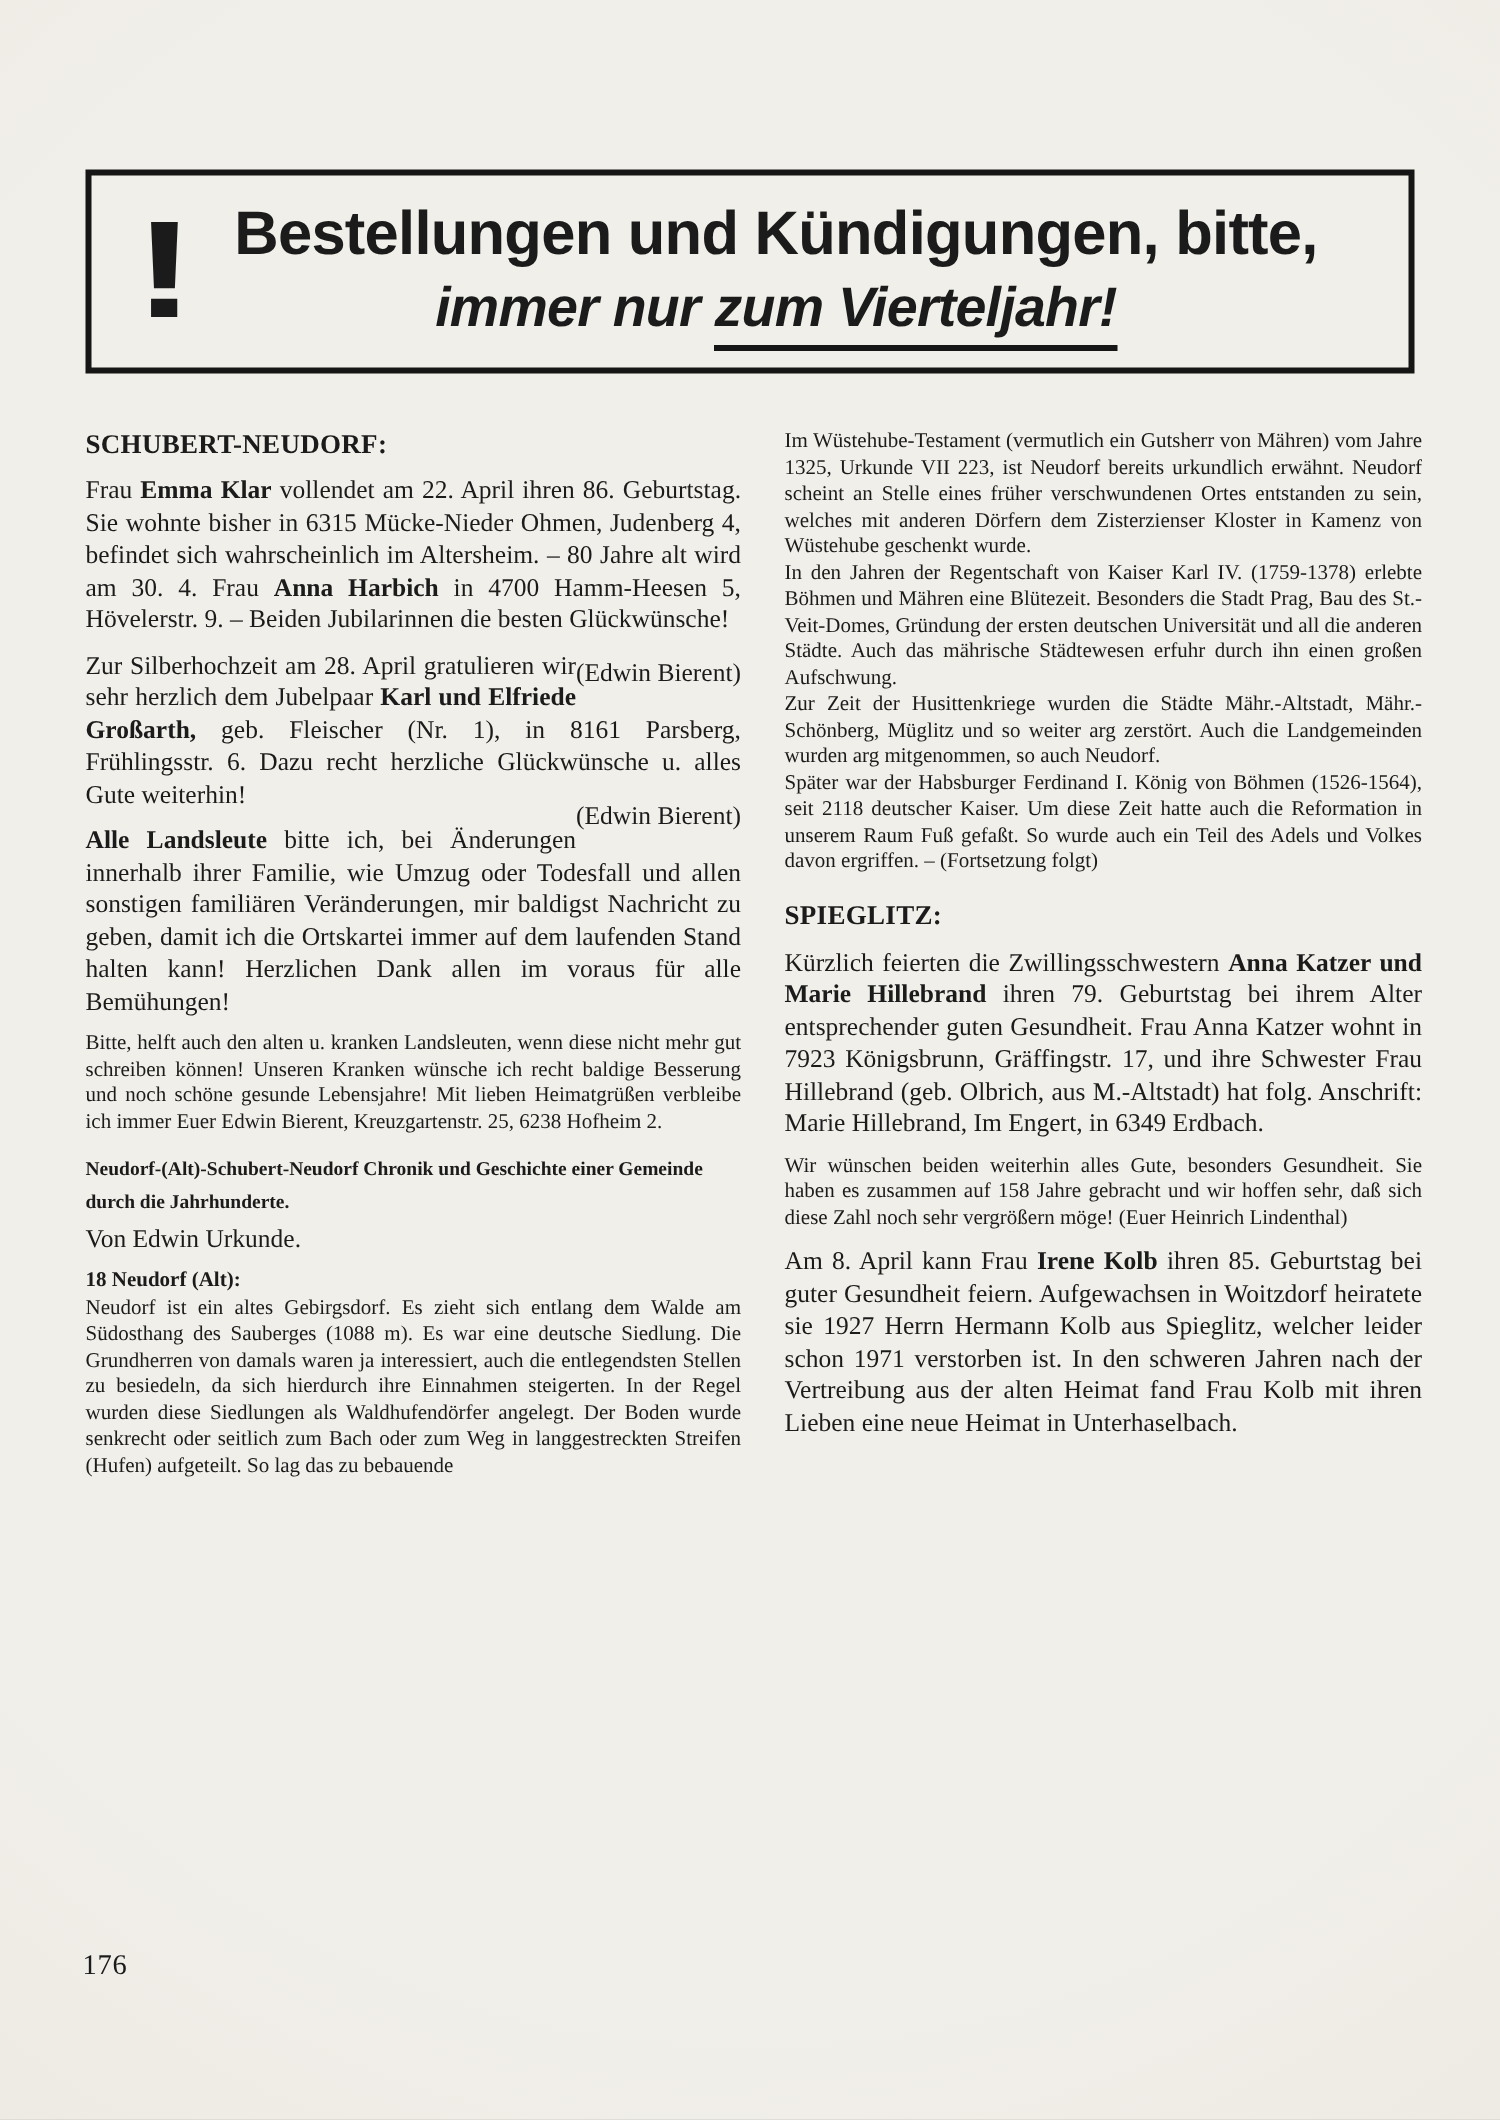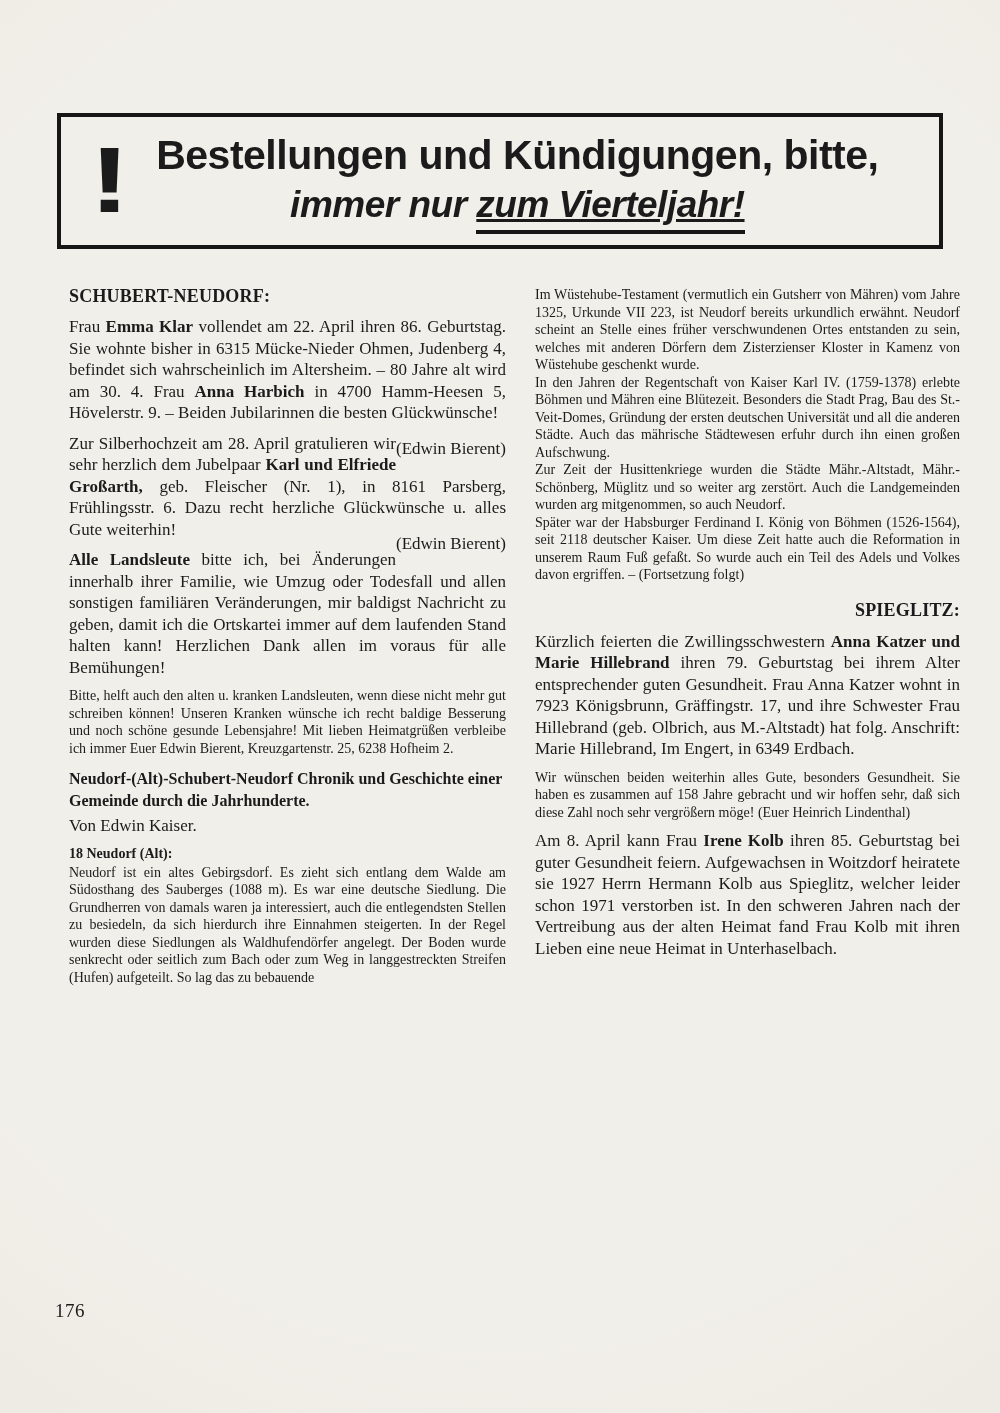--- a/index.html
+++ b/index.html
@@ -29,25 +29,25 @@
     transform:scaleX(1.35); transform-origin:left center;
     margin:0 2px 0 14px; padding-top:4px;
   }
   .notice-lines {
     flex:1; text-align:center;
     font-family:"Liberation Sans","DejaVu Sans",sans-serif;
     font-weight:bold;
   }
   .notice-line1 { font-size:41px; letter-spacing:-0.5px; white-space:nowrap; }
   .notice-line2 { font-size:37px; font-style:italic; margin-top:5px; letter-spacing:-0.5px; }
-  .u-thick { border-bottom:4px solid #161616; padding-bottom:5px;text-decoration:underline; }
+  .u-thick { border-bottom:4px solid #161616; padding-bottom:5px; }
 
   
   .columns {
-    position:absolute; left:69px; top:286px; width:891px;
+    position:absolute; left:57px; top:286px; width:891px;
     display:flex; gap:29px;
   }
   .col { box-sizing:border-box; }
   .col-left  { width:437px; }
   .col-right { width:425px; }
 
   .section-heading {
     font-size:18px; font-weight:bold; margin:0 0 9px 0; letter-spacing:0.2px;
   }
   p { margin:0; }
@@ -59,28 +59,28 @@
   }
   .small {
     font-size:14px; line-height:17.5px;
     text-align:justify;
     hyphens:auto; -webkit-hyphens:auto;
   }
   .b   { font-weight:bold; }
   .sig { float:right;margin-top:14px; }
 
   .chronik-title {
-    font-size:16px; line-height:22px; font-weight:bold;
+    font-size:13px; line-height:22px; font-weight:bold;
     margin:11px 0 3px 0;
   }
   .plain-line { font-size:17px; line-height:21.5px; margin:0 0 2px 0; }
   .small-bold { font-size:14px; line-height:18px; font-weight:bold; margin:8px 0 1px 0; }
   .gap-m  { margin-bottom:9px; }
 
-  .spieglitz-heading { margin:16px 0 10px 0;text-align:right; }
+  .spieglitz-heading { margin:16px 0 10px 0; }
 
   .page-number {
     position:absolute; left:55px; top:1300px;
     font-size:19px; letter-spacing:0.5px;
   }
 </style>
 </head>
 <body>
 
 <div class="page">
@@ -97,21 +97,21 @@
 
     <div class="col col-left">
       <h2 class="section-heading">SCHUBERT-NEUDORF:</h2>
 
       <p class="body"><span>Frau </span><span class="b">Emma Klar</span><span> vollendet am 22. April ihren 86. Geburtstag. Sie wohnte bisher in 6315 Mücke-Nieder Ohmen, Judenberg 4, befindet sich wahrscheinlich im Altersheim. – 80 Jahre alt wird am 30. 4. Frau </span><span class="b">Anna Harbich</span><span> in 4700 Hamm-Heesen 5, Hövelerstr. 9. – Beiden Jubilarinnen die besten Glückwünsche!</span><span class="sig">(Edwin Bierent)</span></p>
       <p class="body"><span>Zur Silberhochzeit am 28. April gratulieren wir sehr herzlich dem Jubelpaar </span><span class="b">Karl und Elfriede Großarth,</span><span> geb. Fleischer (Nr. 1), in 8161 Parsberg, Frühlingsstr. 6. Dazu recht herzliche Glückwünsche u. alles Gute weiterhin!</span><span class="sig">(Edwin Bierent)</span></p>
       <p class="body"><span class="b">Alle Landsleute</span><span> bitte ich, bei Änderungen innerhalb ihrer Familie, wie Umzug oder Todesfall und allen sonstigen familiären Veränderungen, mir baldigst Nachricht zu geben, damit ich die Ortskartei immer auf dem laufenden Stand halten kann! Herzlichen Dank allen im voraus für alle Bemühungen!</span></p>
       <p class="small gap-m">Bitte, helft auch den alten u. kranken Landsleuten, wenn diese nicht mehr gut schreiben können! Unseren Kranken wünsche ich recht baldige Besserung und noch schöne gesunde Lebensjahre! Mit lieben Heimatgrüßen verbleibe ich immer Euer Edwin Bierent, Kreuzgartenstr. 25, 6238 Hofheim 2.</p>
 
       <h3 class="chronik-title">Neudorf-(Alt)-Schubert-Neudorf Chronik und Geschichte einer Gemeinde durch die Jahrhunderte.</h3>
-      <p class="plain-line">Von Edwin Kaiser.</p>
+      <p class="plain-line">Von Edwin Urkunde.</p>
 
       <p class="small-bold">18 Neudorf (Alt):</p>
       <p class="small">Neudorf ist ein altes Gebirgsdorf. Es zieht sich entlang dem Walde am Südosthang des Sauberges (1088 m). Es war eine deutsche Siedlung. Die Grundherren von damals waren ja interessiert, auch die entlegendsten Stellen zu besiedeln, da sich hierdurch ihre Einnahmen steigerten. In der Regel wurden diese Siedlungen als Waldhufendörfer angelegt. Der Boden wurde senkrecht oder seitlich zum Bach oder zum Weg in langgestreckten Streifen (Hufen) aufgeteilt. So lag das zu bebauende</p>
     </div>
 
     <div class="col col-right">
       <p class="small">Im Wüstehube-Testament (vermutlich ein Gutsherr von Mähren) vom Jahre 1325, Urkunde VII 223, ist Neudorf bereits urkundlich erwähnt. Neudorf scheint an Stelle eines früher verschwundenen Ortes entstanden zu sein, welches mit anderen Dörfern dem Zisterzienser Kloster in Kamenz von Wüstehube geschenkt wurde.</p>
       <p class="small">In den Jahren der Regentschaft von Kaiser Karl IV. (1759-1378) erlebte Böhmen und Mähren eine Blütezeit. Besonders die Stadt Prag, Bau des St.-Veit-Domes, Gründung der ersten deutschen Universität und all die anderen Städte. Auch das mährische Städtewesen erfuhr durch ihn einen großen Aufschwung.</p>
       <p class="small">Zur Zeit der Husittenkriege wurden die Städte Mähr.-Altstadt, Mähr.-Schönberg, Müglitz und so weiter arg zerstört. Auch die Landgemeinden wurden arg mitgenommen, so auch Neudorf.</p>
       <p class="small">Später war der Habsburger Ferdinand I. König von Böhmen (1526-1564), seit 2118 deutscher Kaiser. Um diese Zeit hatte auch die Reformation in unserem Raum Fuß gefaßt. So wurde auch ein Teil des Adels und Volkes davon ergriffen. – (Fortsetzung folgt)</p>

